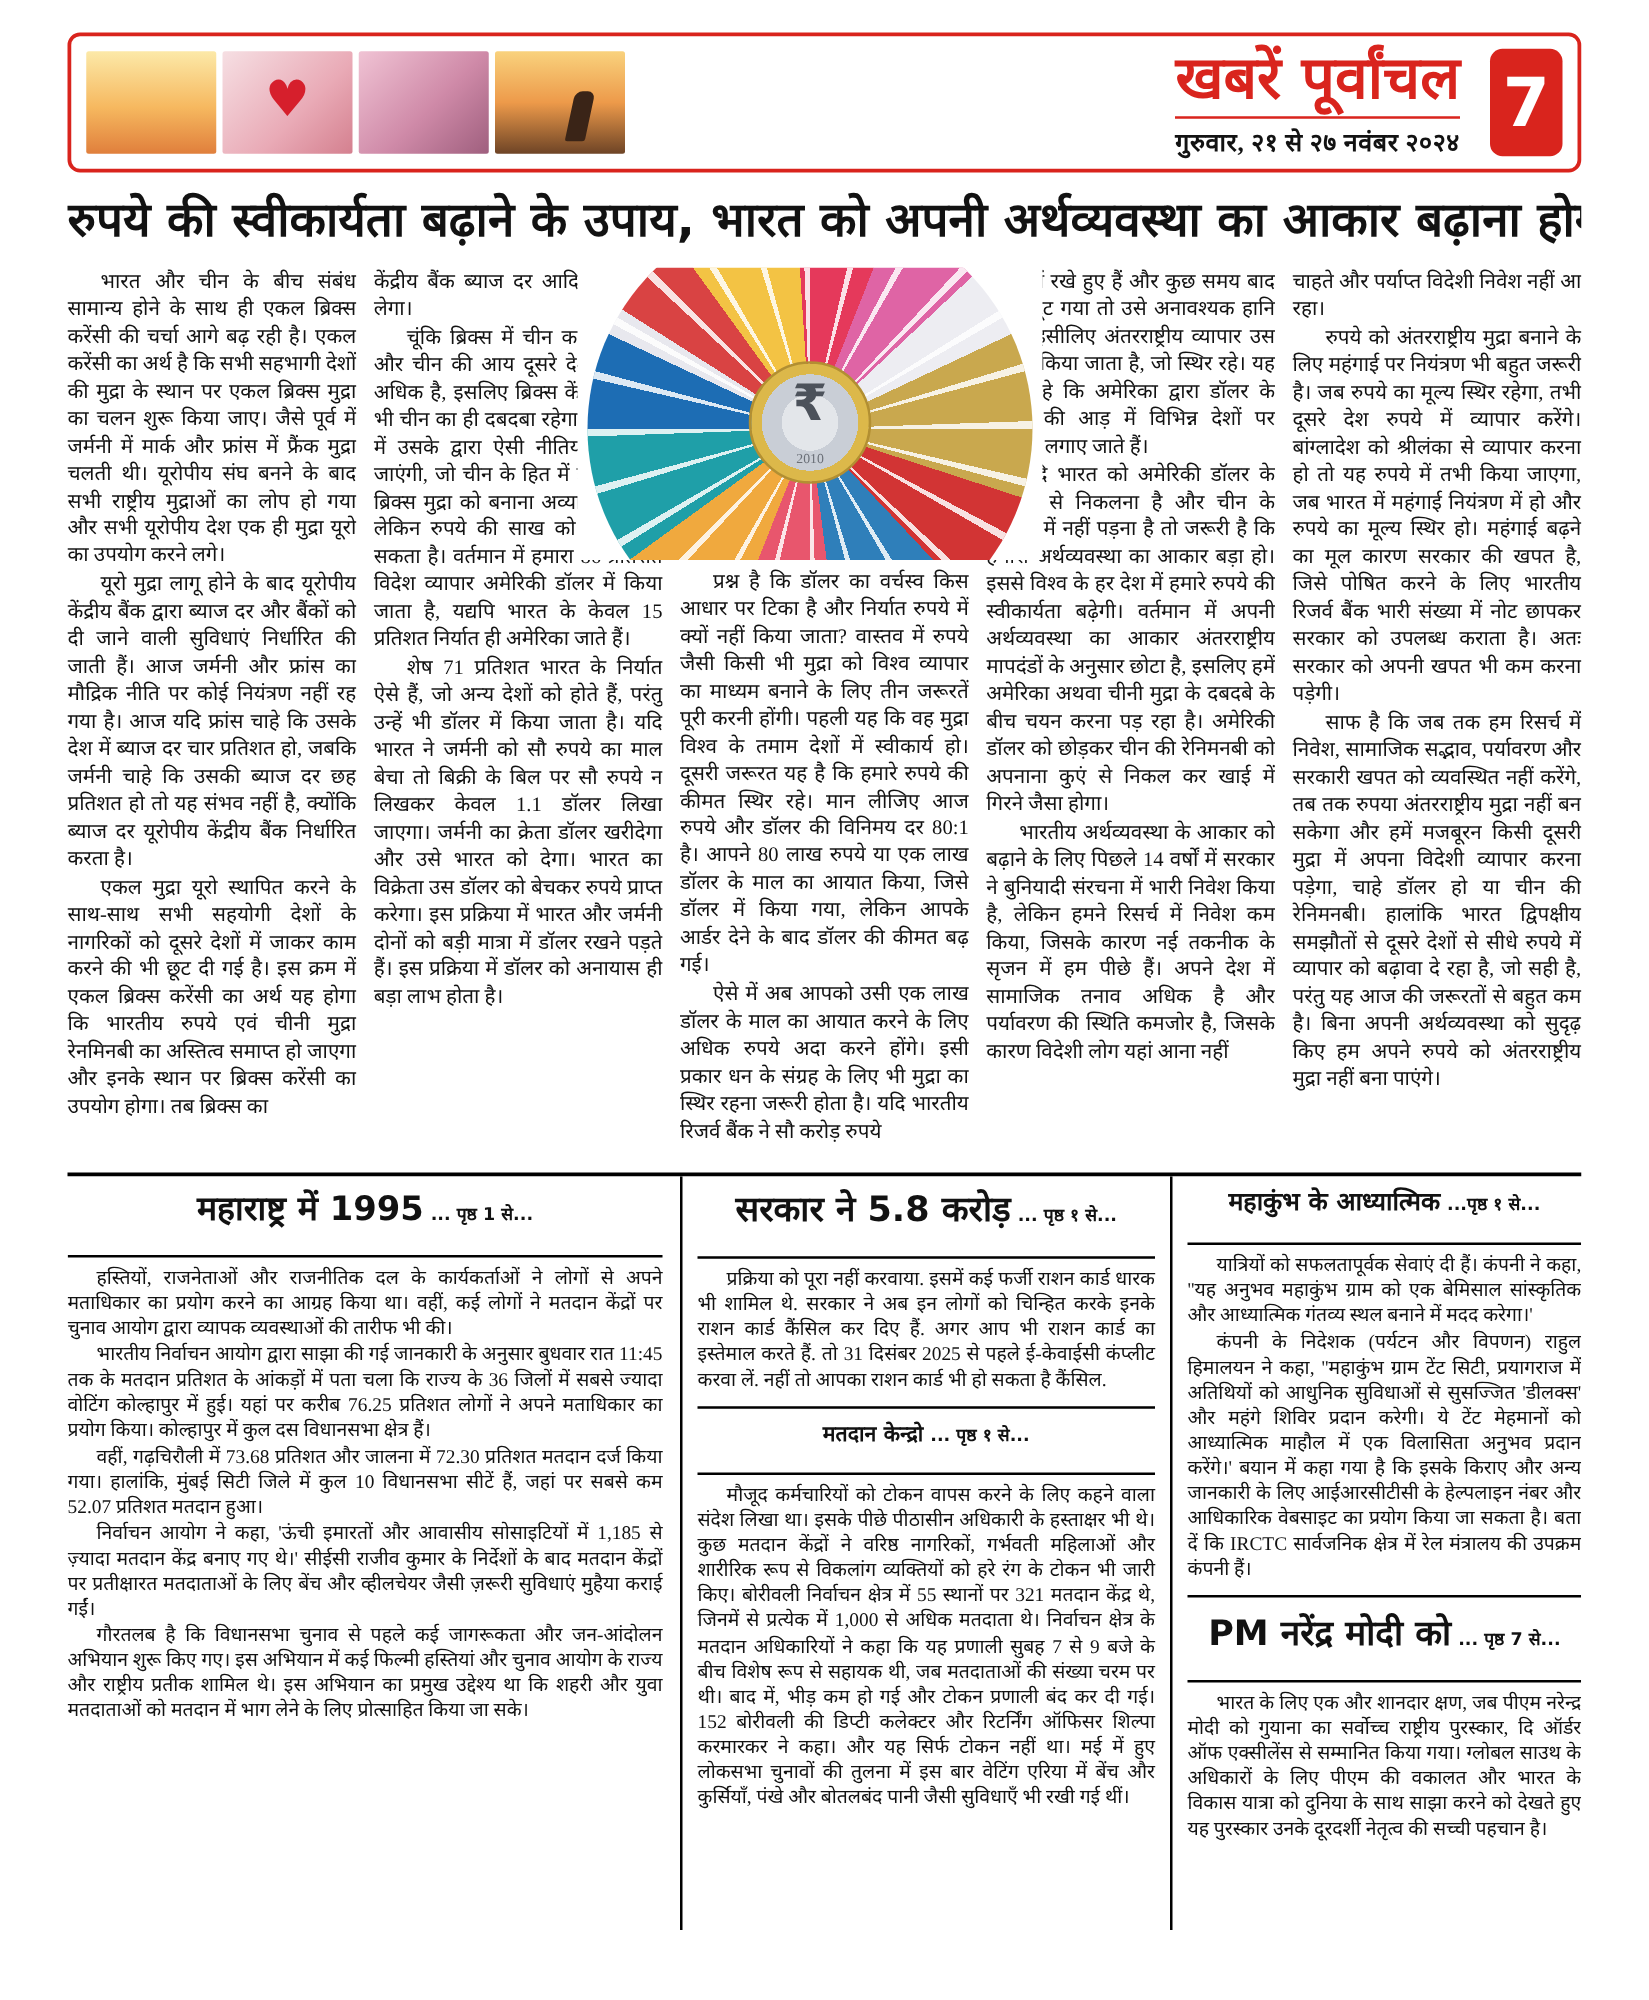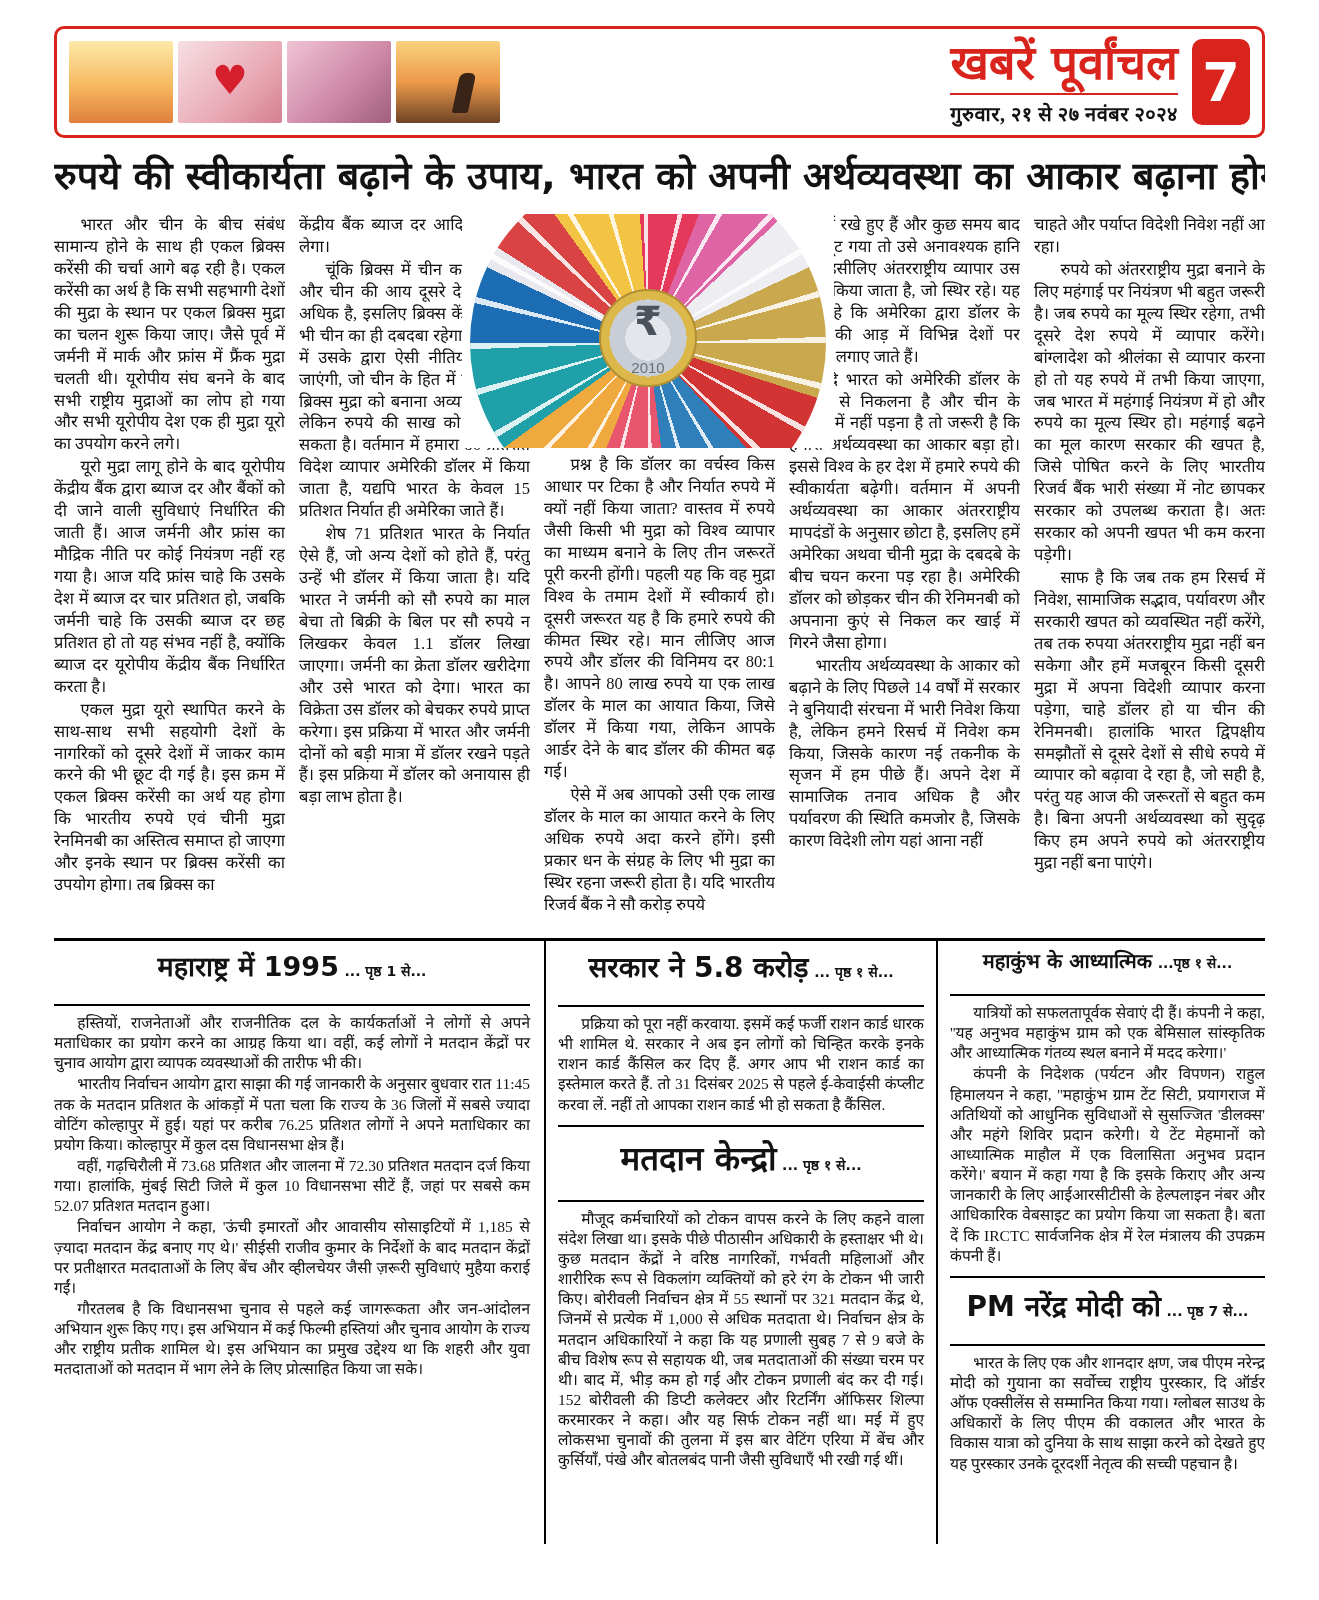--- a/index.html
+++ b/index.html
@@ -11,21 +11,21 @@
     position:relative;
     overflow:hidden;
   }
   .page { padding:26px 54px 20px 54px; }
 
   
   .masthead {
     border:3px solid var(--brand_red, #d9241d);
     border-radius:10px;
     height:112px;
-    display:flex; align-items:center; gap:0;
+    display:flex; align-items:center; gap:10px;
     padding:10px 12px;
     position:relative;
   }
   .photo-strip { display:flex; gap:5px; }
   .photo { width:104px; height:82px; border-radius:2px; position:relative; overflow:hidden; }
   .photo.p1 { background:linear-gradient(180deg,#fce9a8,#f6b85f 55%,#e07f3c); }
   .photo.p2 { background:linear-gradient(135deg,#f6dfe3,#e9aab6 60%,#d4808f); }
   .photo.p2::after { content:"♥"; position:absolute; left:50%; top:50%; transform:translate(-50%,-55%);
     color:#d61f2c; font-size:40px; font-family:"DejaVu Sans", sans-serif; }
   .photo.p3 { background:linear-gradient(135deg,#f0c3d4,#cf8aa8 55%,#9f5f7e); }
@@ -95,21 +95,21 @@
   .coin {
     position:absolute; left:50%; top:53%;
     width:98px; height:98px; transform:translate(-50%,-50%);
     border-radius:50%;
     background:radial-gradient(circle, #e3e6ea 0 34%, #c9ced6 34% 58%, #dcb84a 58% 100%);
     border:2px solid #b28f32;
     z-index:3;
     display:flex; flex-direction:column; align-items:center; justify-content:center;
   }
   .coin-symbol { font-size:40px; font-weight:bold; color:#4c525b; line-height:1; font-family:"DejaVu Sans", sans-serif; }
-  .coin-year { font-size:15px; color:#6a6f77; margin-top:18px; font-family:Liberation Sans, sans-serif; }
+  .coin-year { font-size:11px; color:#6a6f77; margin-top:18px; font-family:Liberation Serif, serif; }
 
   
   .bottom {
     margin-top:10px;
     border-top:3px solid #000;
     display:flex;
     height:606px; overflow:hidden;
   }
   .b-col { padding-top:6px; overflow:hidden; text-align:justify; }
   .b-left  { width:492px; padding-right:14px; border-right:2px solid #000; }
@@ -119,21 +119,21 @@
   .b-head {
     text-align:center; font-weight:bold;
     border-bottom:2px solid #000;
     padding-bottom:20px; margin-bottom:7px;
     font-family:"DejaVu Sans", sans-serif;
     white-space:nowrap; overflow:hidden;
   }
   .b-head .t-sm { font-size:14px; font-weight:bold; }
   .t-maha   { font-size:27px; }
   .t-ration { font-size:28px; }
-  .t-poll   { font-size:33px; }
+  .t-poll   { font-size:17px; }
   .t-kumbh  { font-size:20px; }
   .t-pm     { font-size:28px; }
 
   .b-col p { font-size:15.5px; line-height:1.3; text-indent:1.5em; margin-bottom:1px; }
   article.stacked { border-top:2px solid #000; margin-top:10px; padding-top:8px; }
 </style>
 </head>
 <body>
 
 <div class="page">

